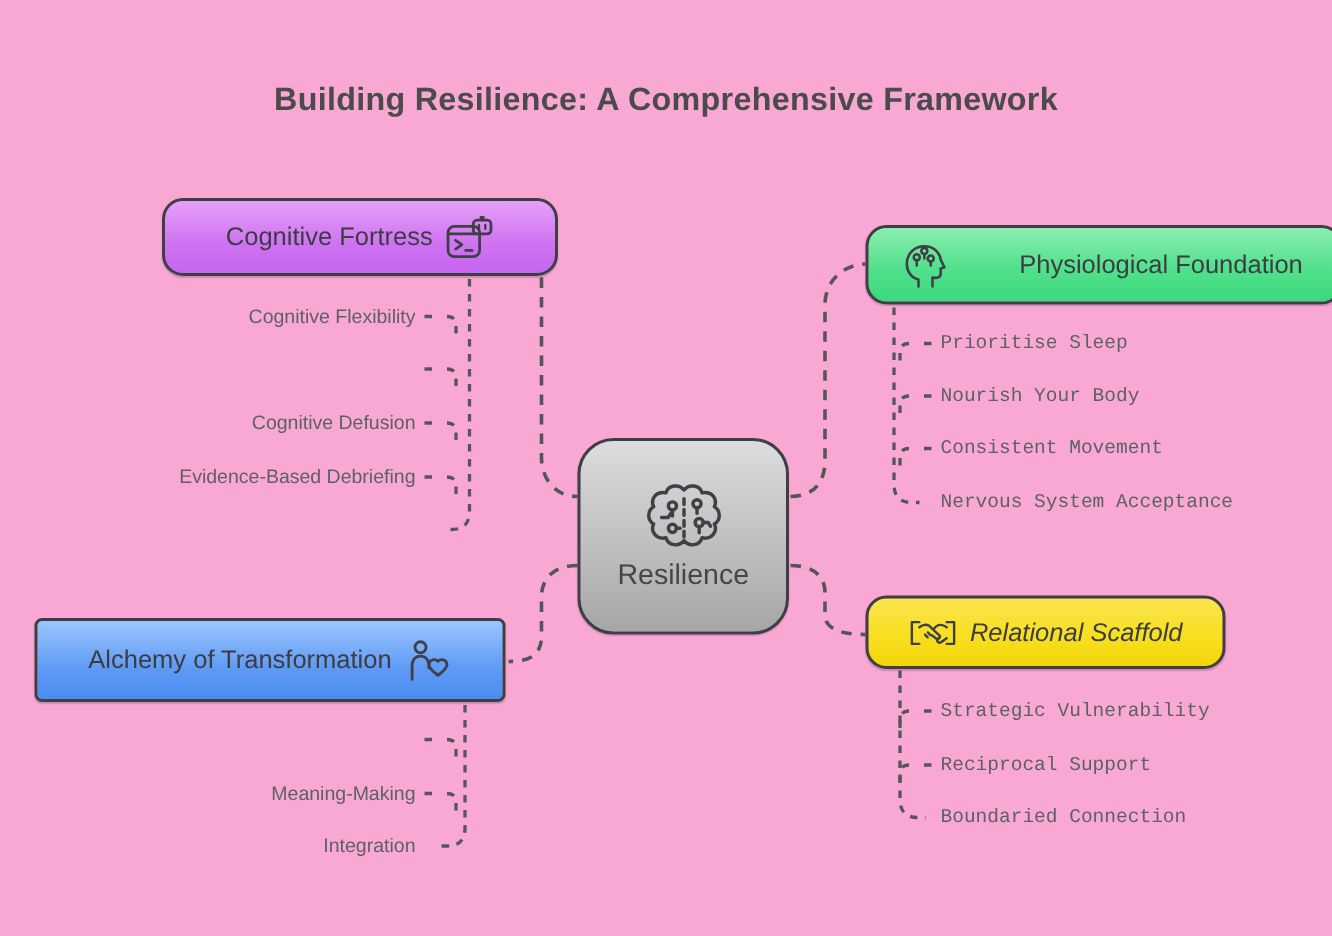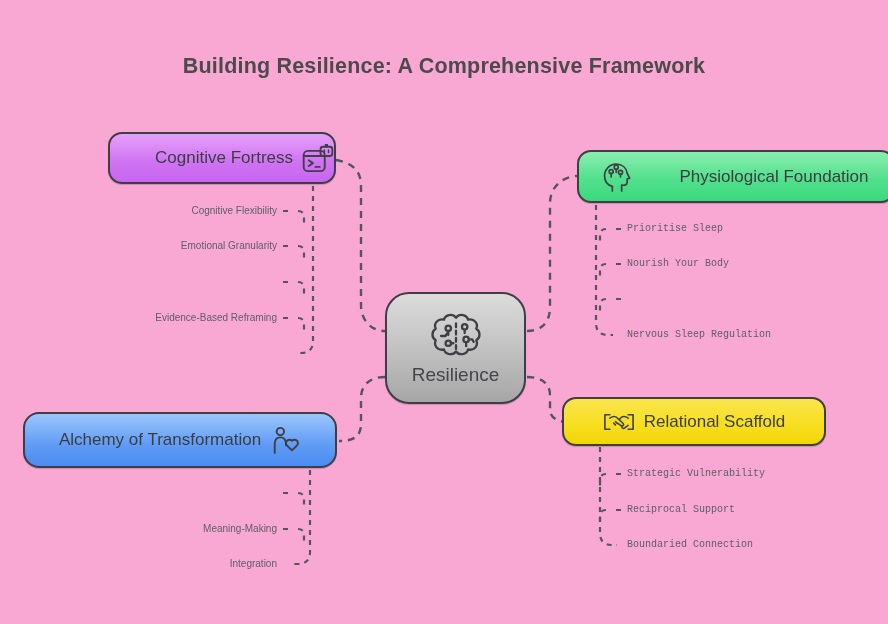--- a/index.html
+++ b/index.html
@@ -12,36 +12,36 @@
     font-size:21.5px;font-weight:700;color:#4b4b4b;margin:0;letter-spacing:.2px;
   }
   svg.connectors{position:absolute;left:0;top:0;z-index:0;}
   .node{
     position:absolute;z-index:2;display:flex;align-items:center;justify-content:center;
     gap:9px;border:2px solid #3e3f44;box-sizing:border-box;border-radius:14px;
     font-size:17px;color:#3b3d42;white-space:nowrap;
     box-shadow:0 1px 1px rgba(0,0,0,.18);
   }
   .node .icon{display:flex;align-items:center;justify-content:center;flex:0 0 auto;}
-  .node-purple{left:108px;top:132px;width:228px;height:52px;
-    background:linear-gradient(180deg,#e5a0f8 0%,#cf72f2 60%,#c765f0 100%);justify-content:flex-end;}
+  .node-purple{left:108px;top:132px;width:264px;height:52px;
+    background:linear-gradient(180deg,#e5a0f8 0%,#cf72f2 60%,#c765f0 100%);}
   .node-green{left:577px;top:150px;width:318px;height:53px;
     background:linear-gradient(180deg,#8aeeb0 0%,#52e08c 55%,#3bd97d 100%);gap:48px;}
-  .node-blue{left:23px;top:412px;width:314px;height:56px;border-radius:16px;
+  .node-blue{left:23px;top:412px;width:314px;height:56px;border-radius:5px;
     background:linear-gradient(180deg,#9cc6fc 0%,#5f9bf5 60%,#4b8cf0 100%);}
-  .node-yellow{left:562px;top:397px;width:264px;height:49px;
-    background:linear-gradient(180deg,#fae54e 0%,#f8df21 55%,#f2d607 100%);}
+  .node-yellow{left:577px;top:397px;width:240px;height:49px;
+    background:linear-gradient(180deg,#fae54e 0%,#f8df21 55%,#f2d607 100%);font-style:italic;}
   .node-center{
-    left:385px;top:292px;width:141px;height:112px;border-radius:24px;
+    left:385px;top:292px;width:141px;height:131px;border-radius:24px;
     border-width:2.5px;flex-direction:column;gap:3px;font-size:19px;color:#45464b;
     background:linear-gradient(180deg,#dcdcdc 0%,#bfbfbf 55%,#a6a6a6 100%);
   }
   .kid{
     position:absolute;z-index:2;height:20px;line-height:20px;
-    font-size:10px;color:#5d6066;white-space:nowrap;
+    font-size:13px;color:#5d6066;white-space:nowrap;
   }
   .kid.left{right:611px;text-align:right;}
   .kid.right{left:627px;text-align:left;font-family:Liberation Mono, monospace;}
   .ic{stroke:#3e4045;fill:none;stroke-width:2.2;stroke-linecap:round;stroke-linejoin:round;}
 </style>
 </head>
 <body>
 
 <div class="stage">
 
@@ -144,26 +144,27 @@
         <path d="M9,7 c4,-3 8,-3 11,1 l6.5,6 c1.6,1.6 -0.8,4.2 -2.8,2.8 L20,14"></path>
         <path d="M33,7 c-4,-3 -8,-3 -11,1"></path>
         <path d="M33,16.5 l-5,3.5 c-2,1.4 -4.3,-1 -3,-3"></path>
         <path d="M16.5,11.5 l2.3,2.3 M14,13.5 l2.3,2.3"></path>
       </svg>
     </span>
     <span>Relational Scaffold</span>
   </div>
 
   <div class="kid left" style="top:201px">Cognitive Flexibility</div>
-  <div class="kid left" style="top:236px">Emotional Granularity</div>
-  <div class="kid left" style="top:308px">Evidence-Based Reframing</div>
+  <div class="kid left" style="top:272px">Cognitive Defusion</div>
+  <div class="kid left" style="top:308px">Evidence-Based Debriefing</div>
 
   <div class="kid right" style="top:219px">Prioritise Sleep</div>
   <div class="kid right" style="top:254px">Nourish Your Body</div>
-  <div class="kid right" style="top:325px">Nervous Sleep Regulation</div>
+  <div class="kid right" style="top:289px">Consistent Movement</div>
+  <div class="kid right" style="top:325px">Nervous System Acceptance</div>
 
   <div class="kid left" style="top:519px">Meaning-Making</div>
   <div class="kid left" style="top:554px">Integration</div>
 
   <div class="kid right" style="top:464px">Strategic Vulnerability</div>
   <div class="kid right" style="top:500px">Reciprocal Support</div>
   <div class="kid right" style="top:535px">Boundaried Connection</div>
 
 </div>
 

